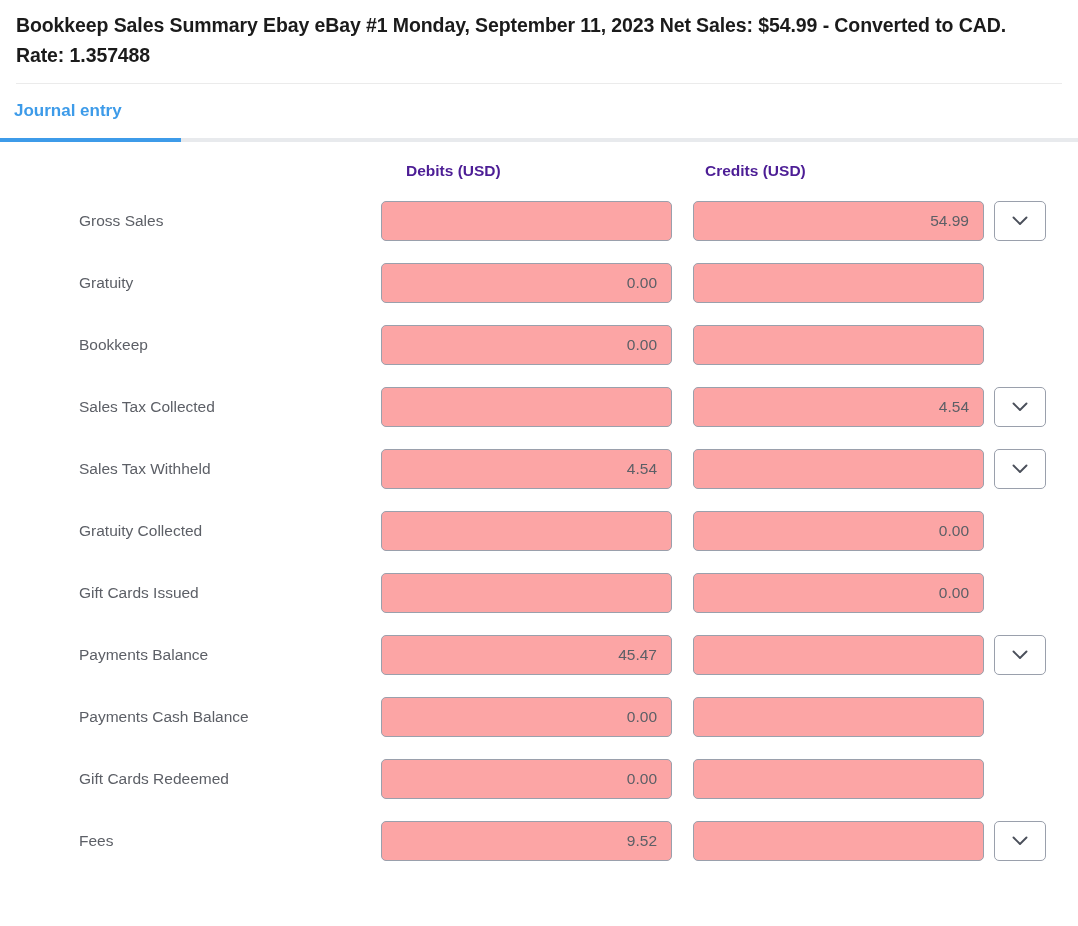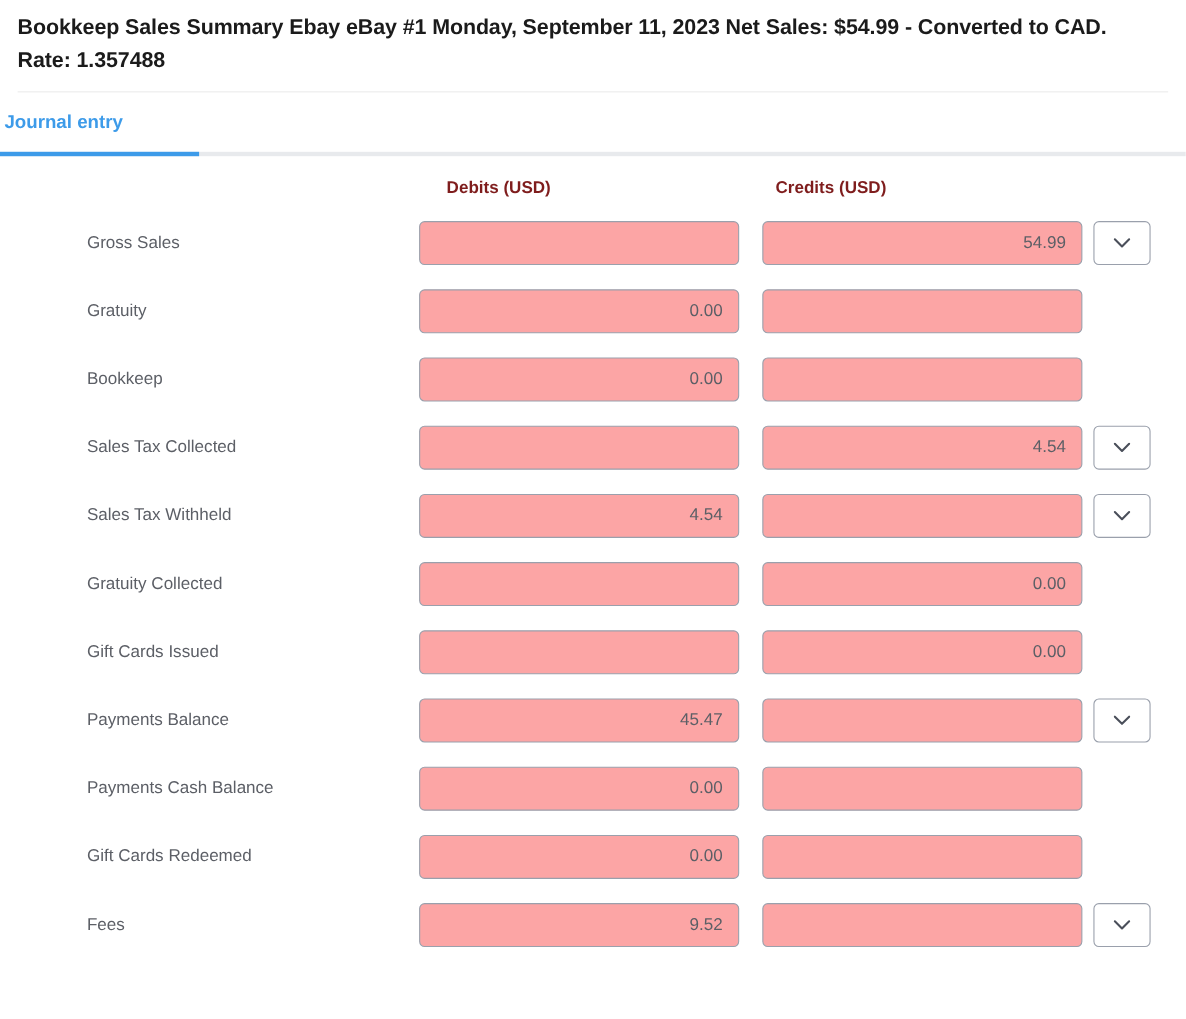--- a/index.html
+++ b/index.html
@@ -30,21 +30,21 @@
     background: #ebebeb;
     margin-top: 13px;
   }
 
   
   .tabs {
     position: relative;
     height: 54px;
     display: flex;
     align-items: center;
-    padding-left: 4px;
+    padding-left: 14px;
   }
   .tab {
     font-size: 17px;
     color: #1b1b1b;
     padding: 0 20px 0 0;
     height: 54px;
     display: flex;
     align-items: center;
     cursor: pointer;
     white-space: nowrap;
@@ -71,21 +71,21 @@
 
   .col-headers {
     position: relative;
     height: 34px;
   }
   .col-head {
     position: absolute;
     top: 6px;
     font-size: 15.5px;
     font-weight: bold;
-    color: #7f1d1d;
+    color: #4c1d95;
     white-space: nowrap;
   }
   .col-head.debits  { left: 406px; }
   .col-head.credits { left: 705px; }
 
   .row {
     position: relative;
     height: 62px;
   }
   .row-label {

